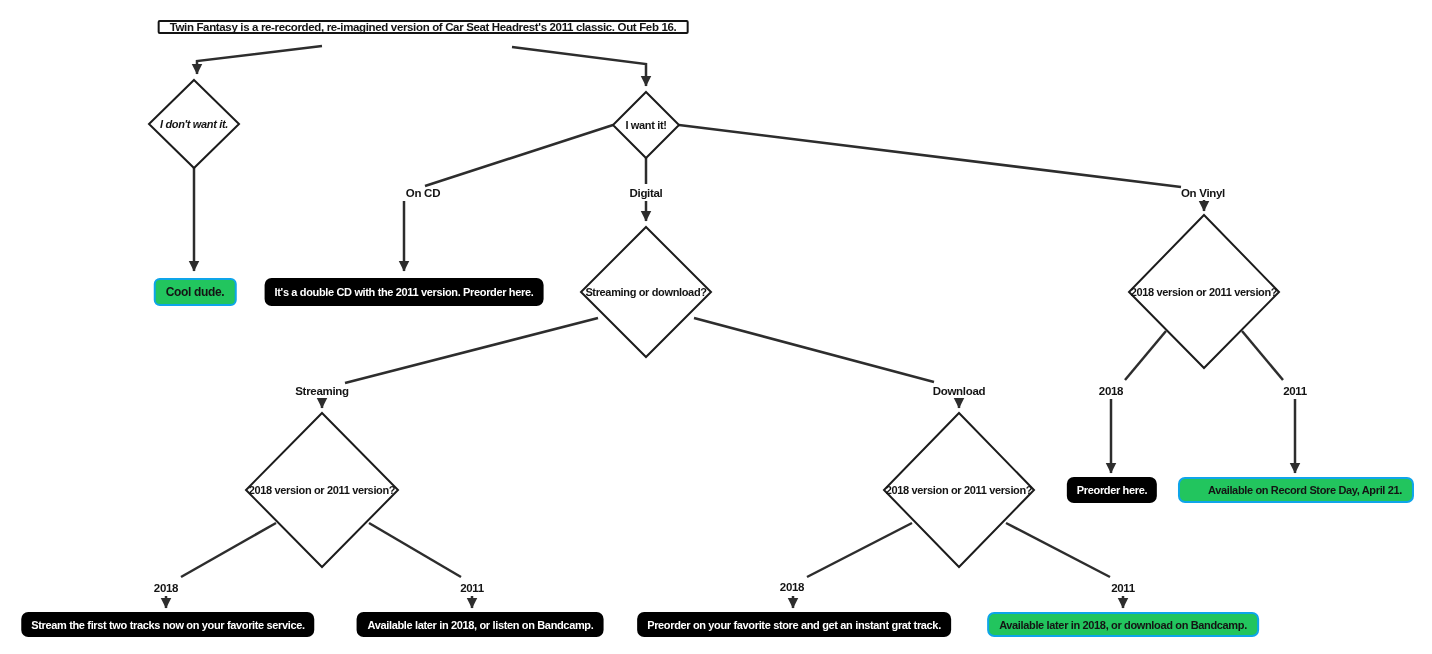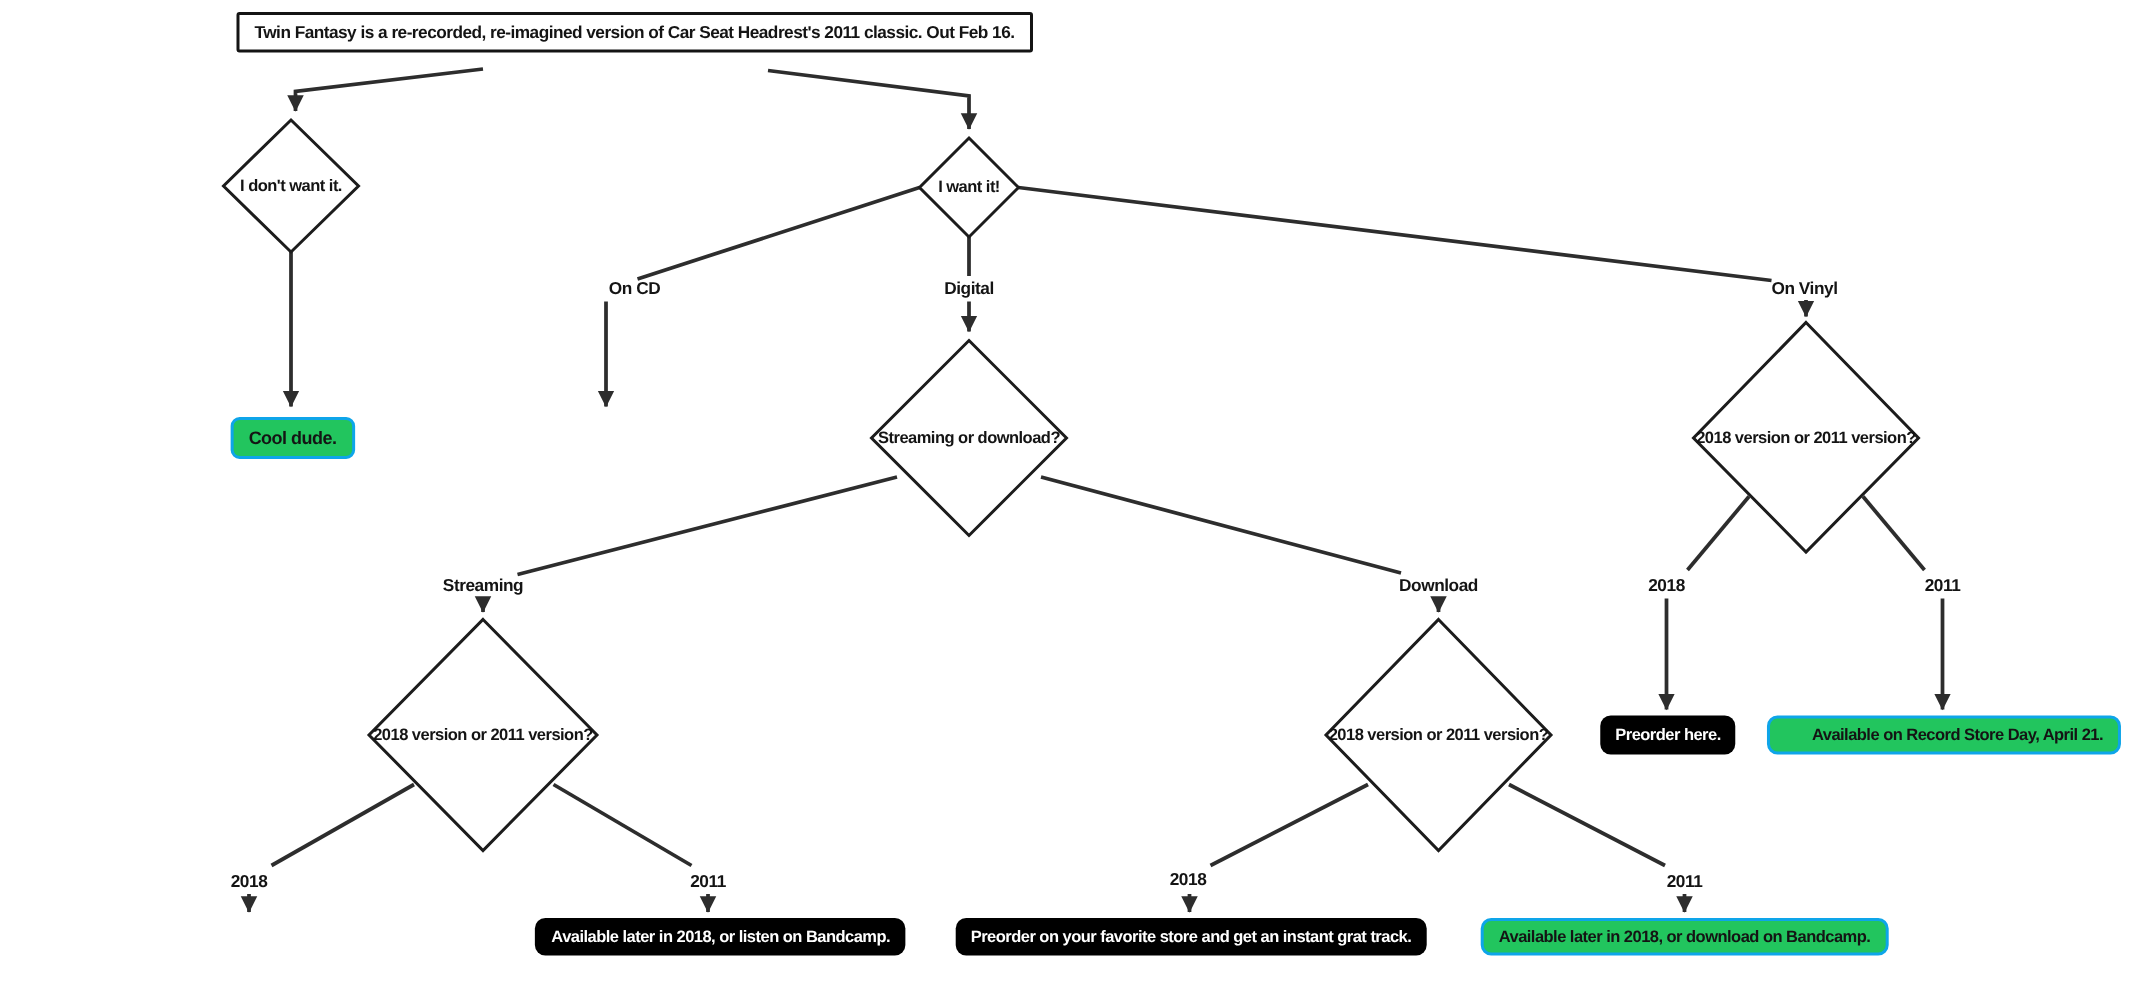--- a/index.html
+++ b/index.html
@@ -81,43 +81,45 @@
     <g>
       <polygon class="diamond" points="194,80 239,124 194,168 149,124"></polygon>
       <polygon class="diamond" points="646,92 679,125 646,158 613,125"></polygon>
       <polygon class="diamond" points="646,227 711,292 646,357 581,292"></polygon>
       <polygon class="diamond" points="322,413 398,490 322,567 246,490"></polygon>
       <polygon class="diamond" points="959,413 1034,490 959,567 884,490"></polygon>
       <polygon class="diamond" points="1204,215 1279,292 1204,368 1129,292"></polygon>
     </g>
   </svg>
 
-  <div class="node rect" style="left:423px;top:8px;height:27px;font-size:11.5px;">Twin Fantasy is a re-recorded, re-imagined version of Car Seat Headrest's 2011 classic. Out Feb 16.</div>
+  <div class="node rect" style="left:423px;top:20px;height:14px;font-size:11.5px;">Twin Fantasy is a re-recorded, re-imagined version of Car Seat Headrest's 2011 classic. Out Feb 16.</div>
 
-  <div class="dtext" style="left:194px;top:124px;">I don't want it.</div>
+  <div class="dtext" style="left:194px;top:124px;font-style:italic;">I don't want it.</div>
   <div class="dtext" style="left:646px;top:125px;">I want it!</div>
   <div class="dtext" style="left:646px;top:292px;">Streaming or download?</div>
   <div class="dtext" style="left:322px;top:490px;">2018 version or 2011 version?</div>
   <div class="dtext" style="left:959px;top:490px;">2018 version or 2011 version?</div>
   <div class="dtext" style="left:1204px;top:292px;">2018 version or 2011 version?</div>
 
   <div class="lbl" style="left:401px;top:193px;padding-left:44px;">On CD</div>
   <div class="lbl" style="left:646px;top:193px;">Digital</div>
   <div class="lbl" style="left:1203px;top:193px;">On Vinyl</div>
   <div class="lbl" style="left:322px;top:391px;">Streaming</div>
   <div class="lbl" style="left:959px;top:391px;">Download</div>
   <div class="lbl" style="left:166px;top:588px;">2018</div>
   <div class="lbl" style="left:472px;top:588px;">2011</div>
   <div class="lbl" style="left:792px;top:587px;">2018</div>
   <div class="lbl" style="left:1123px;top:588px;">2011</div>
   <div class="lbl" style="left:1111px;top:391px;">2018</div>
   <div class="lbl" style="left:1295px;top:391px;">2011</div>
 
   <div class="node rounded" style="left:195px;top:278px;height:28px;border-radius:6px;font-size:12px;">Cool dude.</div>
+  <div class="node pill" style="left:404px;top:278px;height:28px;">It's a double CD with the 2011 version. Preorder here.</div>
 
   <div class="node pill" style="left:1112px;top:477px;height:26px;">Preorder here.</div>
   <div class="node rounded" style="left:1296px;top:477px;height:26px;padding-left:28px;">Available on Record Store Day, April 21.</div>
 
+  <div class="node pill" style="left:168px;top:612px;height:25px;">Stream the first two tracks now on your favorite service.</div>
   <div class="node pill" style="left:480px;top:612px;height:25px;padding-left:11px;">Available later in 2018, or listen on Bandcamp.</div>
   <div class="node pill" style="left:794px;top:612px;height:25px;">Preorder on your favorite store and get an instant grat track.</div>
   <div class="node rounded" style="left:1123px;top:612px;height:25px;">Available later in 2018, or download on Bandcamp.</div>
 
 </div>
 
 </body></html>

